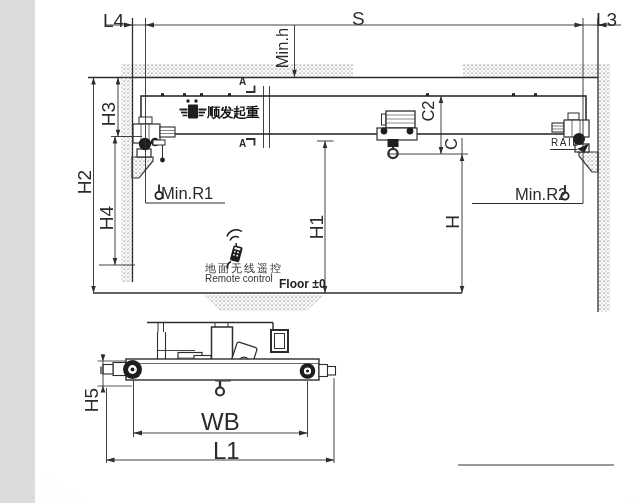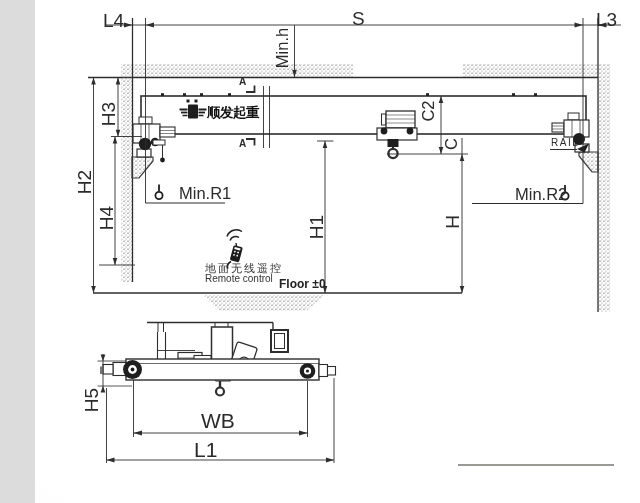--- a/index.html
+++ b/index.html
@@ -5,21 +5,21 @@
   html,body{margin:0;padding:0;background:#dcdcdc;}
   .canvas{
     position:relative;width:640px;height:503px;overflow:hidden;
     background:radial-gradient(130% 130% at 50% 42%, #ffffff 55%, #ebebeb 100%);
     font-family:"Liberation Sans", sans-serif;
     margin-left:35px;
   }
   .lbl{position:absolute;color:#2b2b2b;white-space:nowrap;line-height:1;}
   .vlbl{position:absolute;color:#2b2b2b;white-space:nowrap;line-height:1;
         transform:translate(-50%,-50%) rotate(-90deg);}
-  .fs19{font-size:19px;} .fs21{font-size:21px;} .fs16{font-size:16.5px;}
+  .fs19{font-size:19px;} .fs21{font-size:24px;} .fs16{font-size:16.5px;}
   .brand{font-size:13.5px;font-weight:bold;letter-spacing:-0.5px;color:#111;text-align:center;}
   .tiny{font-size:10px;letter-spacing:1.5px;}
   .cjk-small{font-size:11px;letter-spacing:2px;color:#333;}
   .rc{font-size:10px;color:#333;}
   .floor{font-size:12px;font-weight:bold;color:#222;}
   .amark{font-size:10px;font-weight:bold;}
   .title{position:absolute;left:424px;top:438px;font-size:18.5px;color:#47473f;}
   .title span+span{margin-left:7px;}
   .title-underline{position:absolute;left:423px;top:464px;width:156px;height:2px;background:#9a9a94;}
   svg{position:absolute;left:0;top:0;}
@@ -251,25 +251,25 @@
   <div class="lbl fs19" style="left:317px;top:9px;">S</div>
   <div class="lbl fs19" style="left:561px;top:10px;">L3</div>
   <div class="vlbl fs16" style="left:247px;top:48px;">Min.h</div>
   <div class="vlbl fs19" style="left:73px;top:114px;">H3</div>
   <div class="vlbl fs19" style="left:49px;top:182px;">H2</div>
   <div class="vlbl fs19" style="left:71px;top:218px;">H4</div>
   <div class="vlbl fs19" style="left:281px;top:227px;">H1</div>
   <div class="vlbl fs19" style="left:417px;top:222px;">H</div>
   <div class="vlbl fs16" style="left:393px;top:111px;">C2</div>
   <div class="vlbl fs16" style="left:416px;top:144px;">C</div>
-  <div class="lbl fs16" style="left:144px;top:185px;">Min.R1</div>
+  <div class="lbl fs16" style="left:126px;top:185px;">Min.R1</div>
   <div class="lbl fs16" style="left:480px;top:186px;">Min.R2</div>
   <div class="vlbl fs19" style="left:56px;top:400px;">H5</div>
   <div class="lbl fs21" style="left:166px;top:410px;">WB</div>
-  <div class="lbl fs21" style="left:159px;top:439px;">L1</div>
+  <div class="lbl fs21" style="left:178px;top:439px;">L1</div>
 
   <div class="lbl brand" style="left:172px;top:105.5px;">顺发起重</div>
   <div class="lbl tiny" style="left:516px;top:138px;">RAIL</div>
   <div class="lbl cjk-small" style="left:170px;top:263px;">地面无线遥控</div>
   <div class="lbl rc" style="left:170px;top:274px;">Remote control</div>
   <div class="lbl floor" style="left:244px;top:278px;">Floor ±0</div>
   <div class="lbl amark" style="left:204px;top:77px;">A</div>
   <div class="lbl amark" style="left:204px;top:139px;">A</div>
 
   <div class="title-underline"></div>

